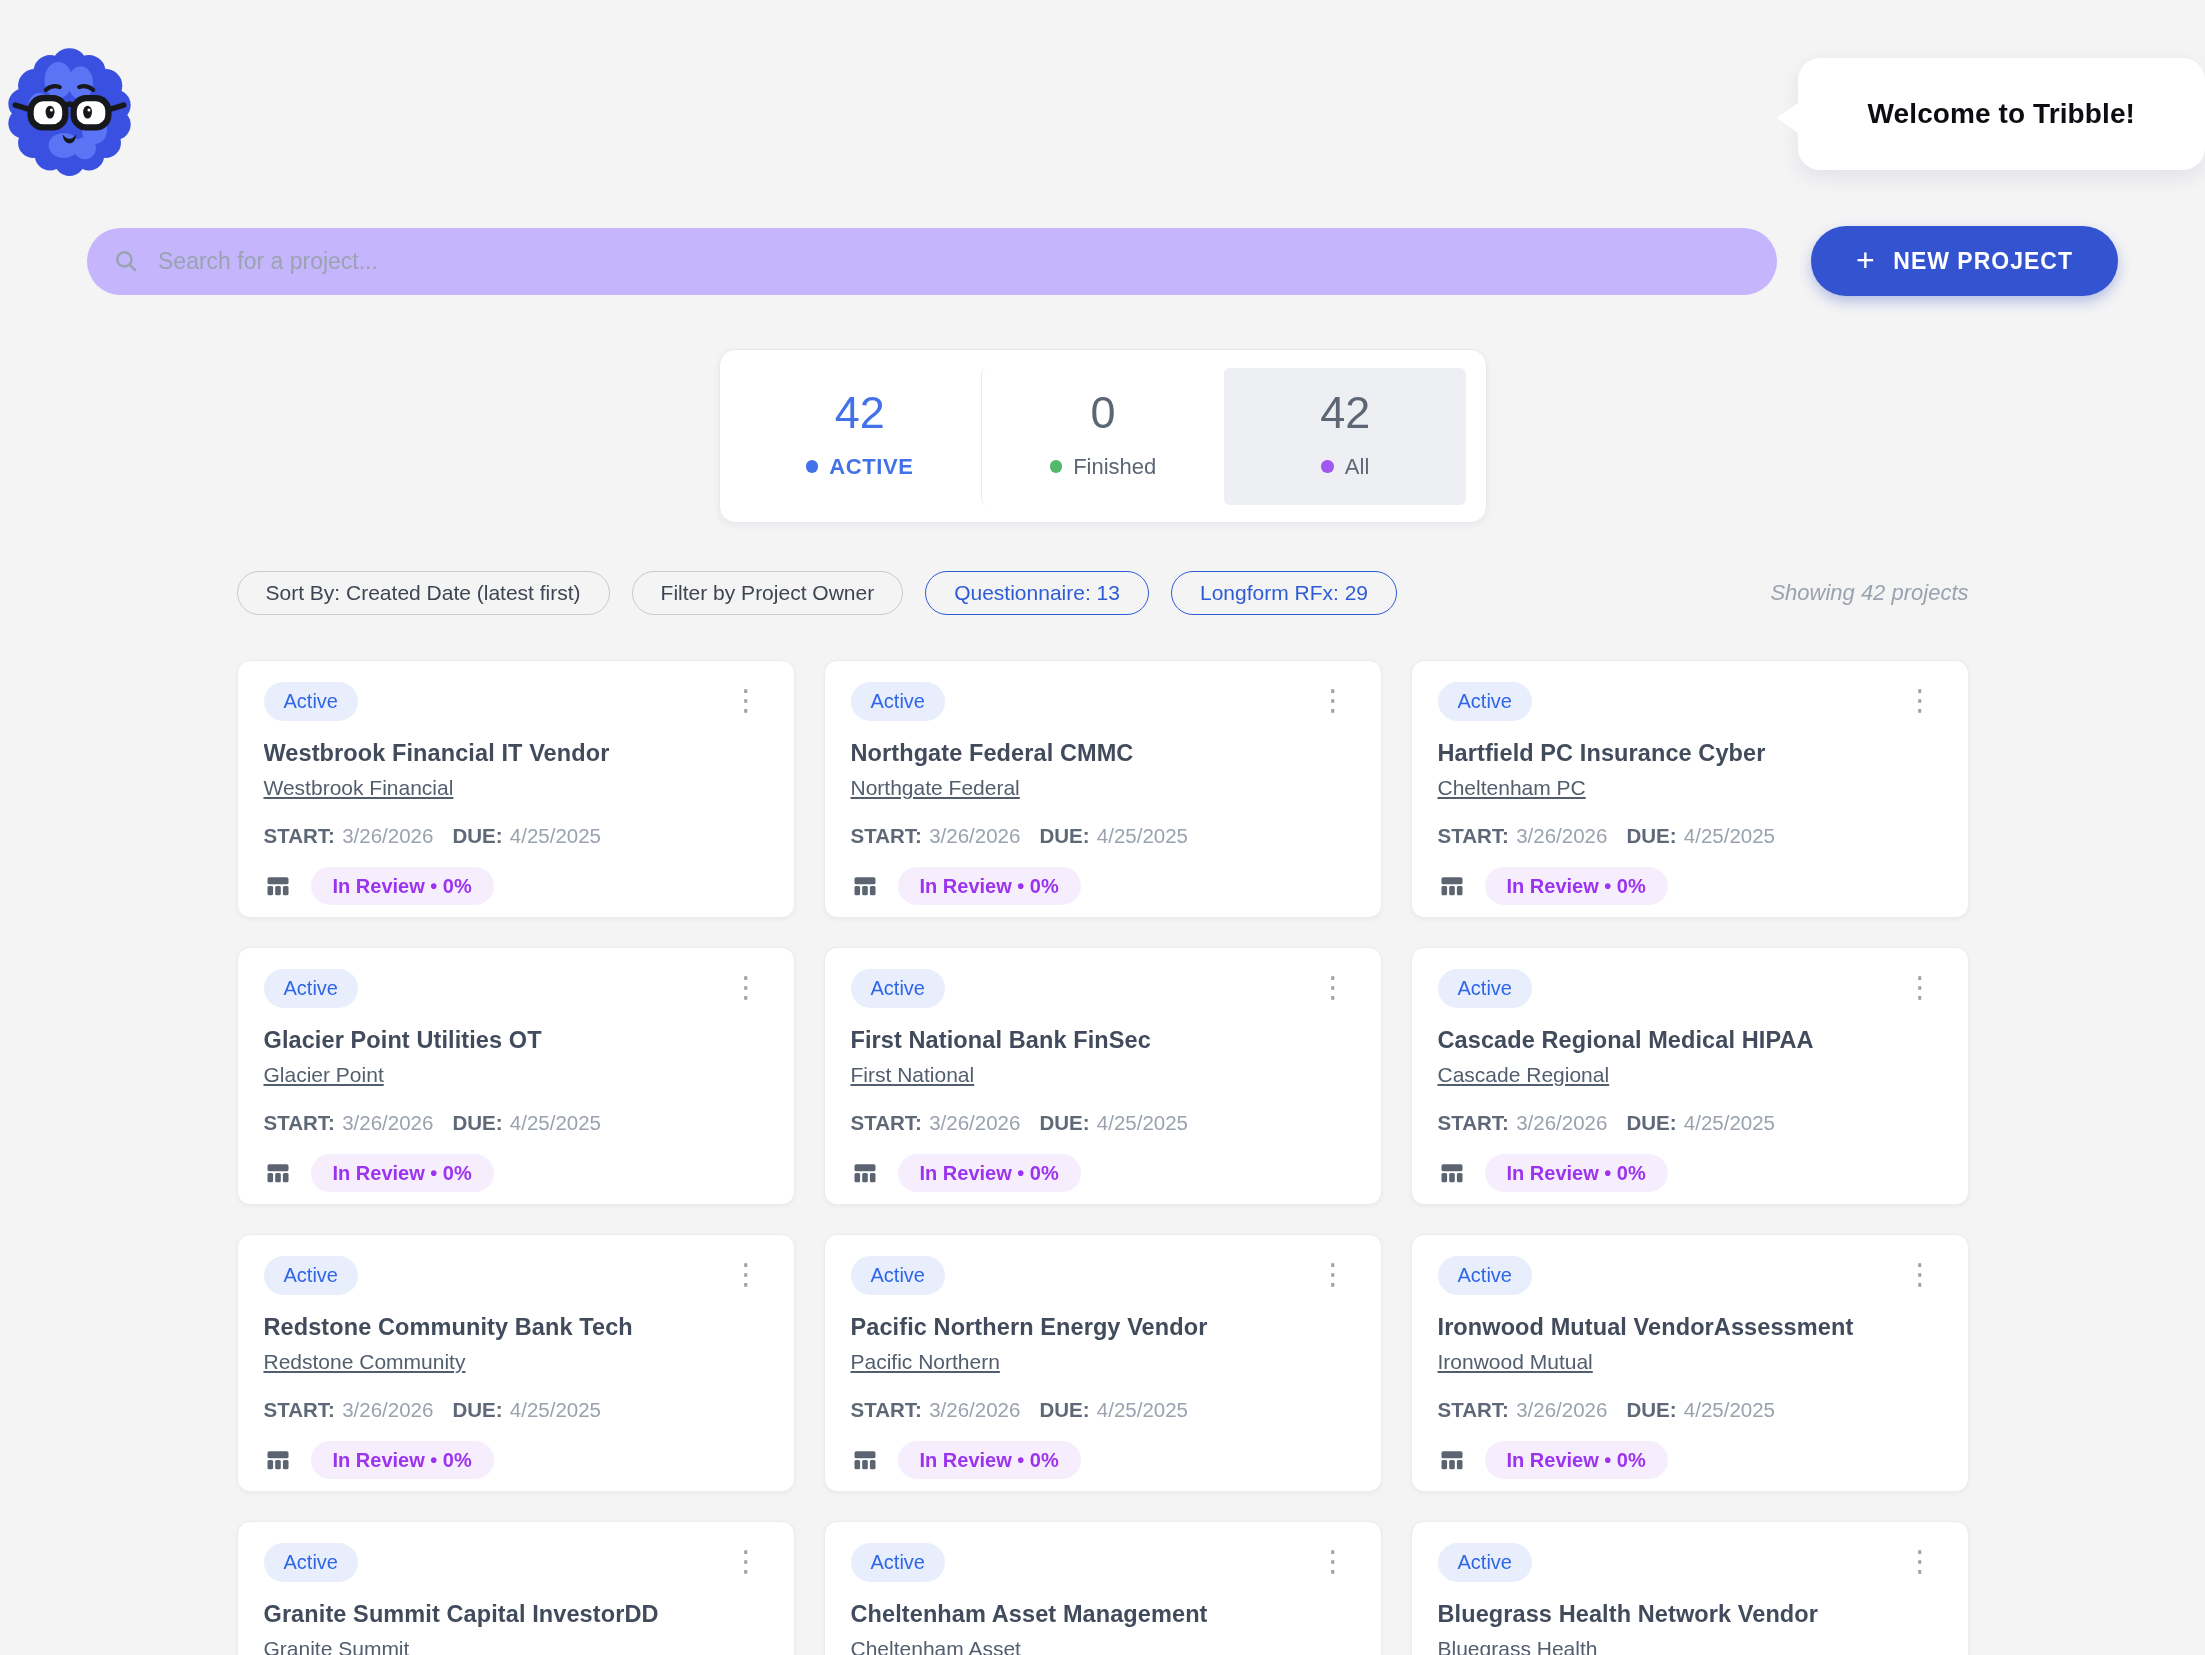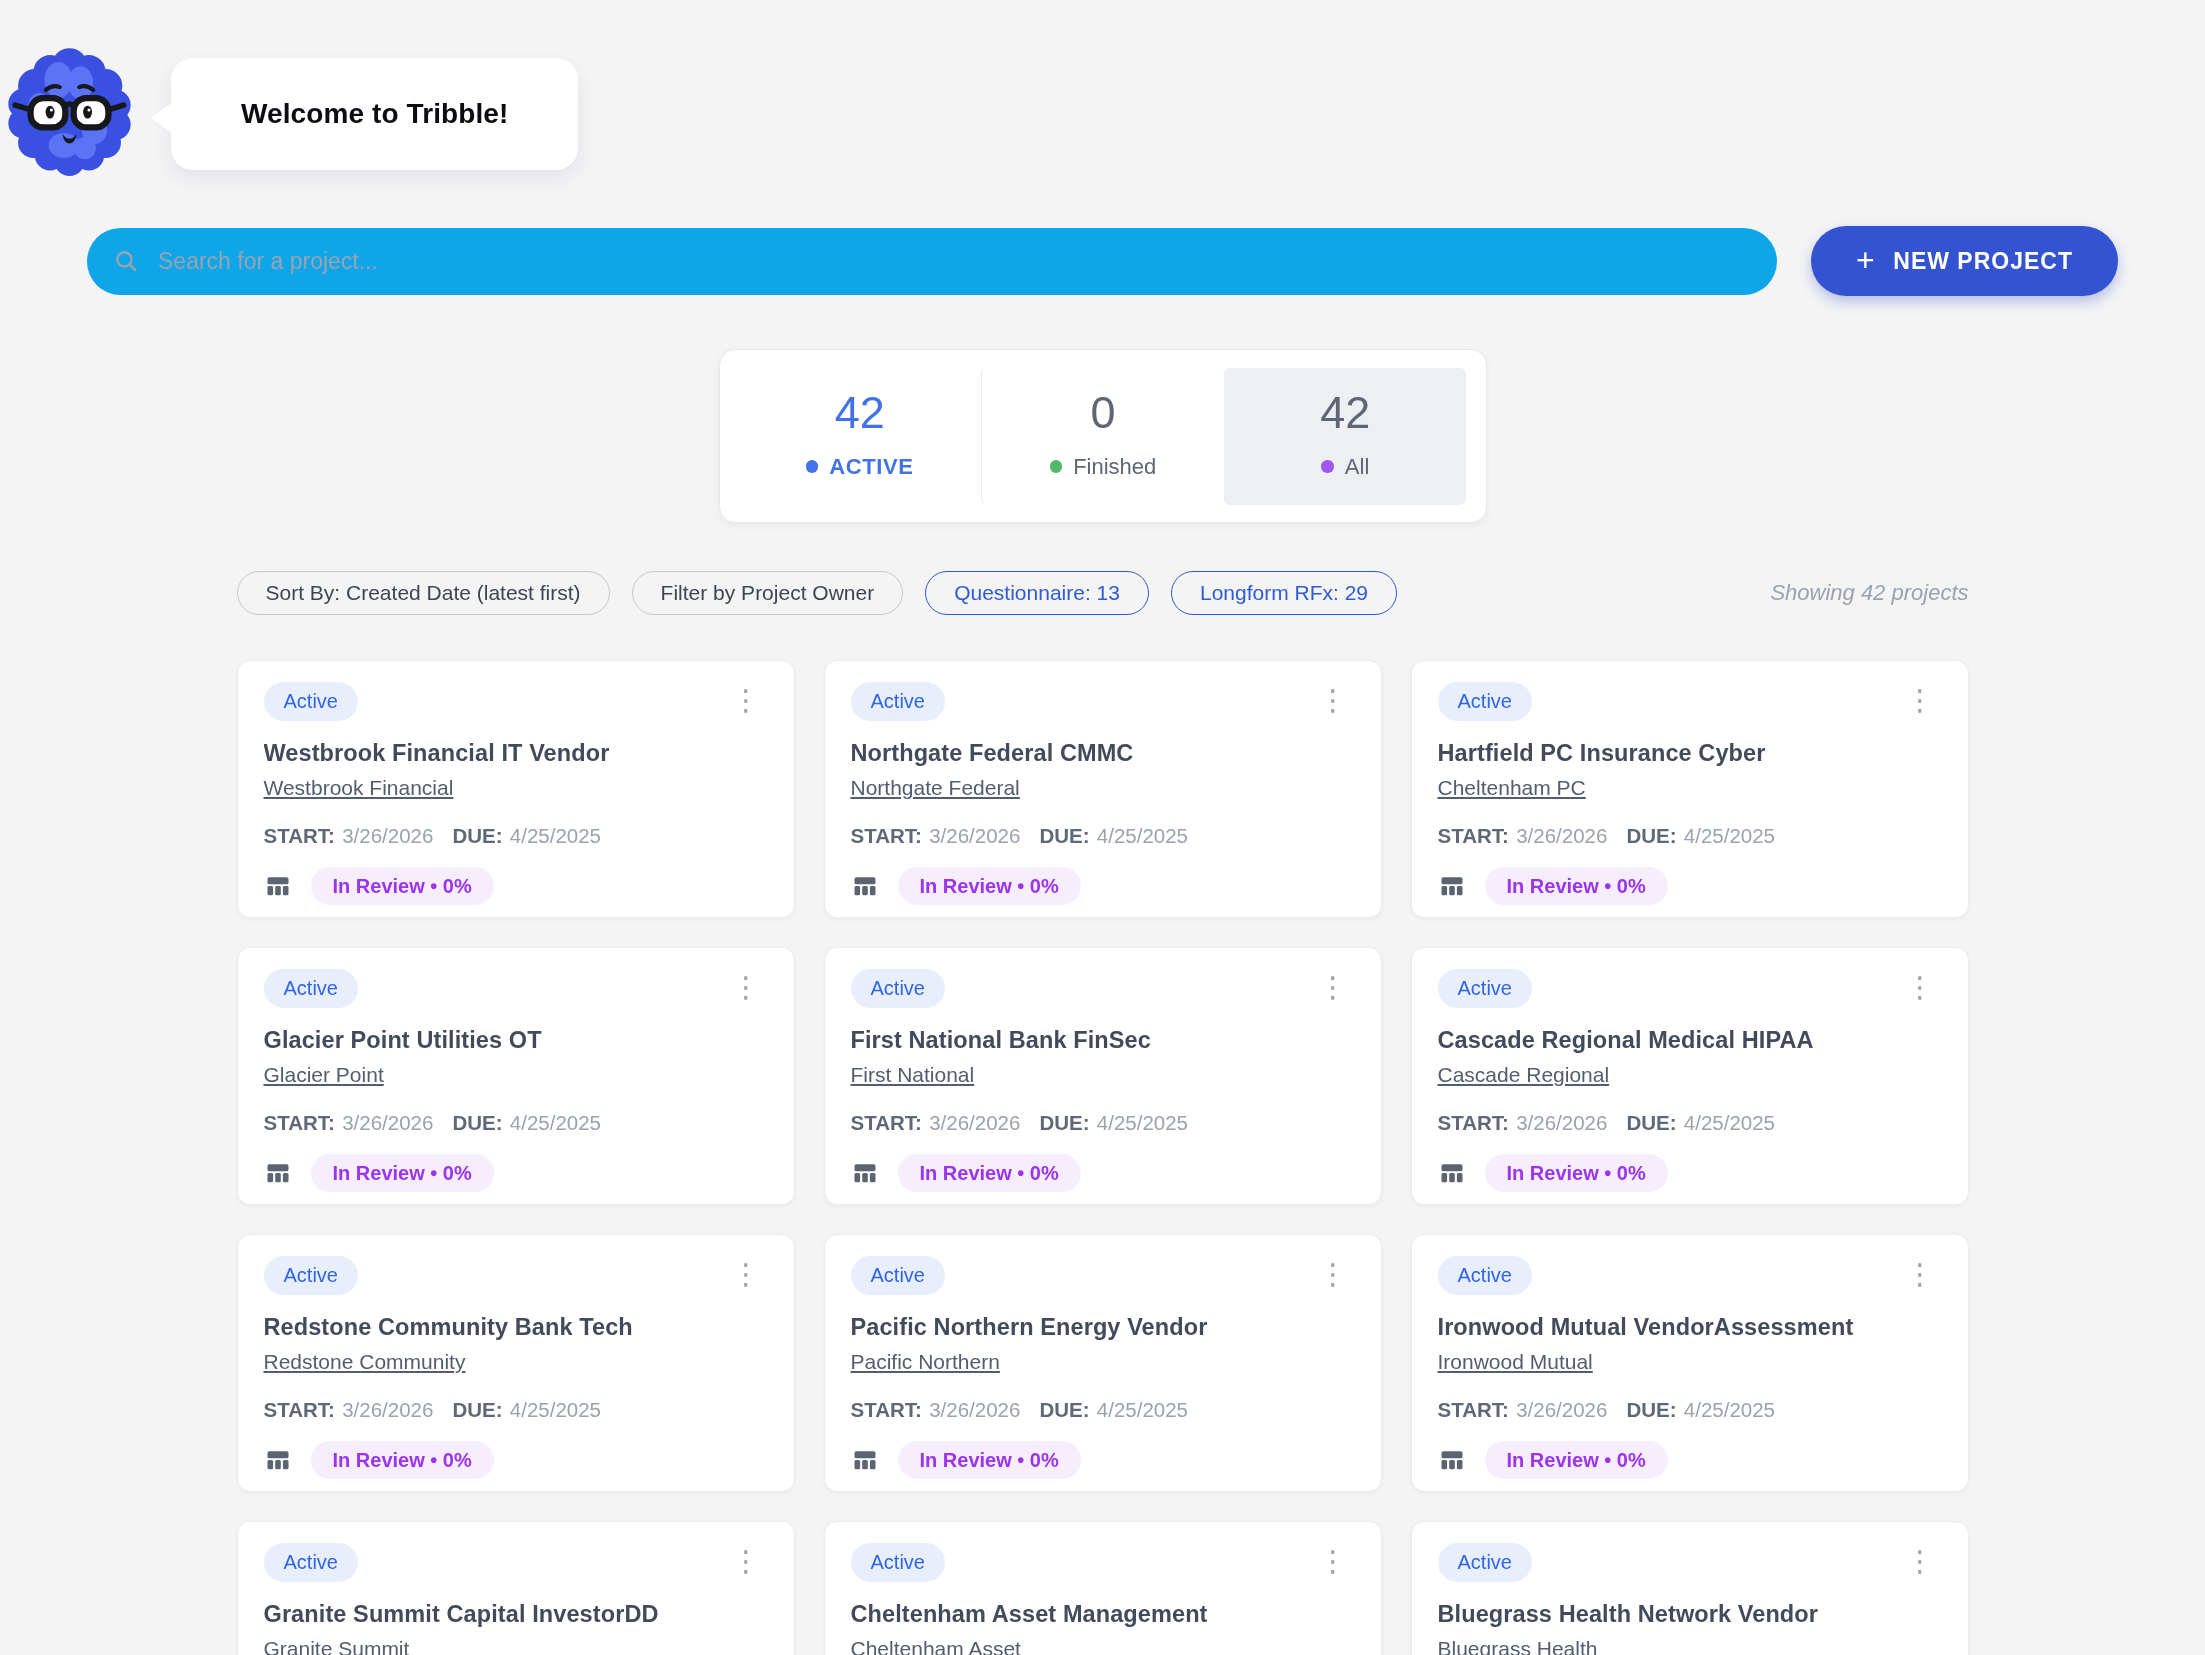--- a/index.html
+++ b/index.html
@@ -9,21 +9,21 @@
     background:#f4f4f5;
     color:#414b5c;
     overflow:hidden;
     position:relative;
   }
   .page { width:2205px; height:1655px; overflow:hidden; }
 
   
   .welcome-header {
     padding-top:44px;
-    display:flex; justify-content:flex-start; align-items:center; gap:32px;
+    display:flex; justify-content:space-between; align-items:center; gap:32px;
   }
   .mascot-wrap { width:139px; height:139px; flex:0 0 auto; }
   .speech-bubble {
     position:relative;
     background:#ffffff;
     border-radius:22px;
     padding:40px 70px;
     box-shadow:0 7.3px 20.5px rgba(30,40,90,0.08);
   }
   .speech-bubble::before {
@@ -38,21 +38,21 @@
   .speech-text { font-size:28px; font-weight:bold; color:#0b0d12; letter-spacing:0.1px; }
 
   
   .search-row {
     margin-top:43px;
     padding:0 87px;
     display:flex; align-items:center; gap:34px;
   }
   .search-bar {
     flex:1; height:67px;
-    background:#0ea5e9;
+    background:#c4b5fd;
     border-radius:7331px;
     display:flex; align-items:center;
     padding:0 26px; gap:19px;
   }
   .search-bar svg { flex:0 0 auto; }
   .search-bar input {
     flex:1; background:transparent; border:none; outline:none;
     font-family:inherit; font-size:23px; color:#3d4653;
   }
   .search-bar input::placeholder { color:#9aa3af; }

